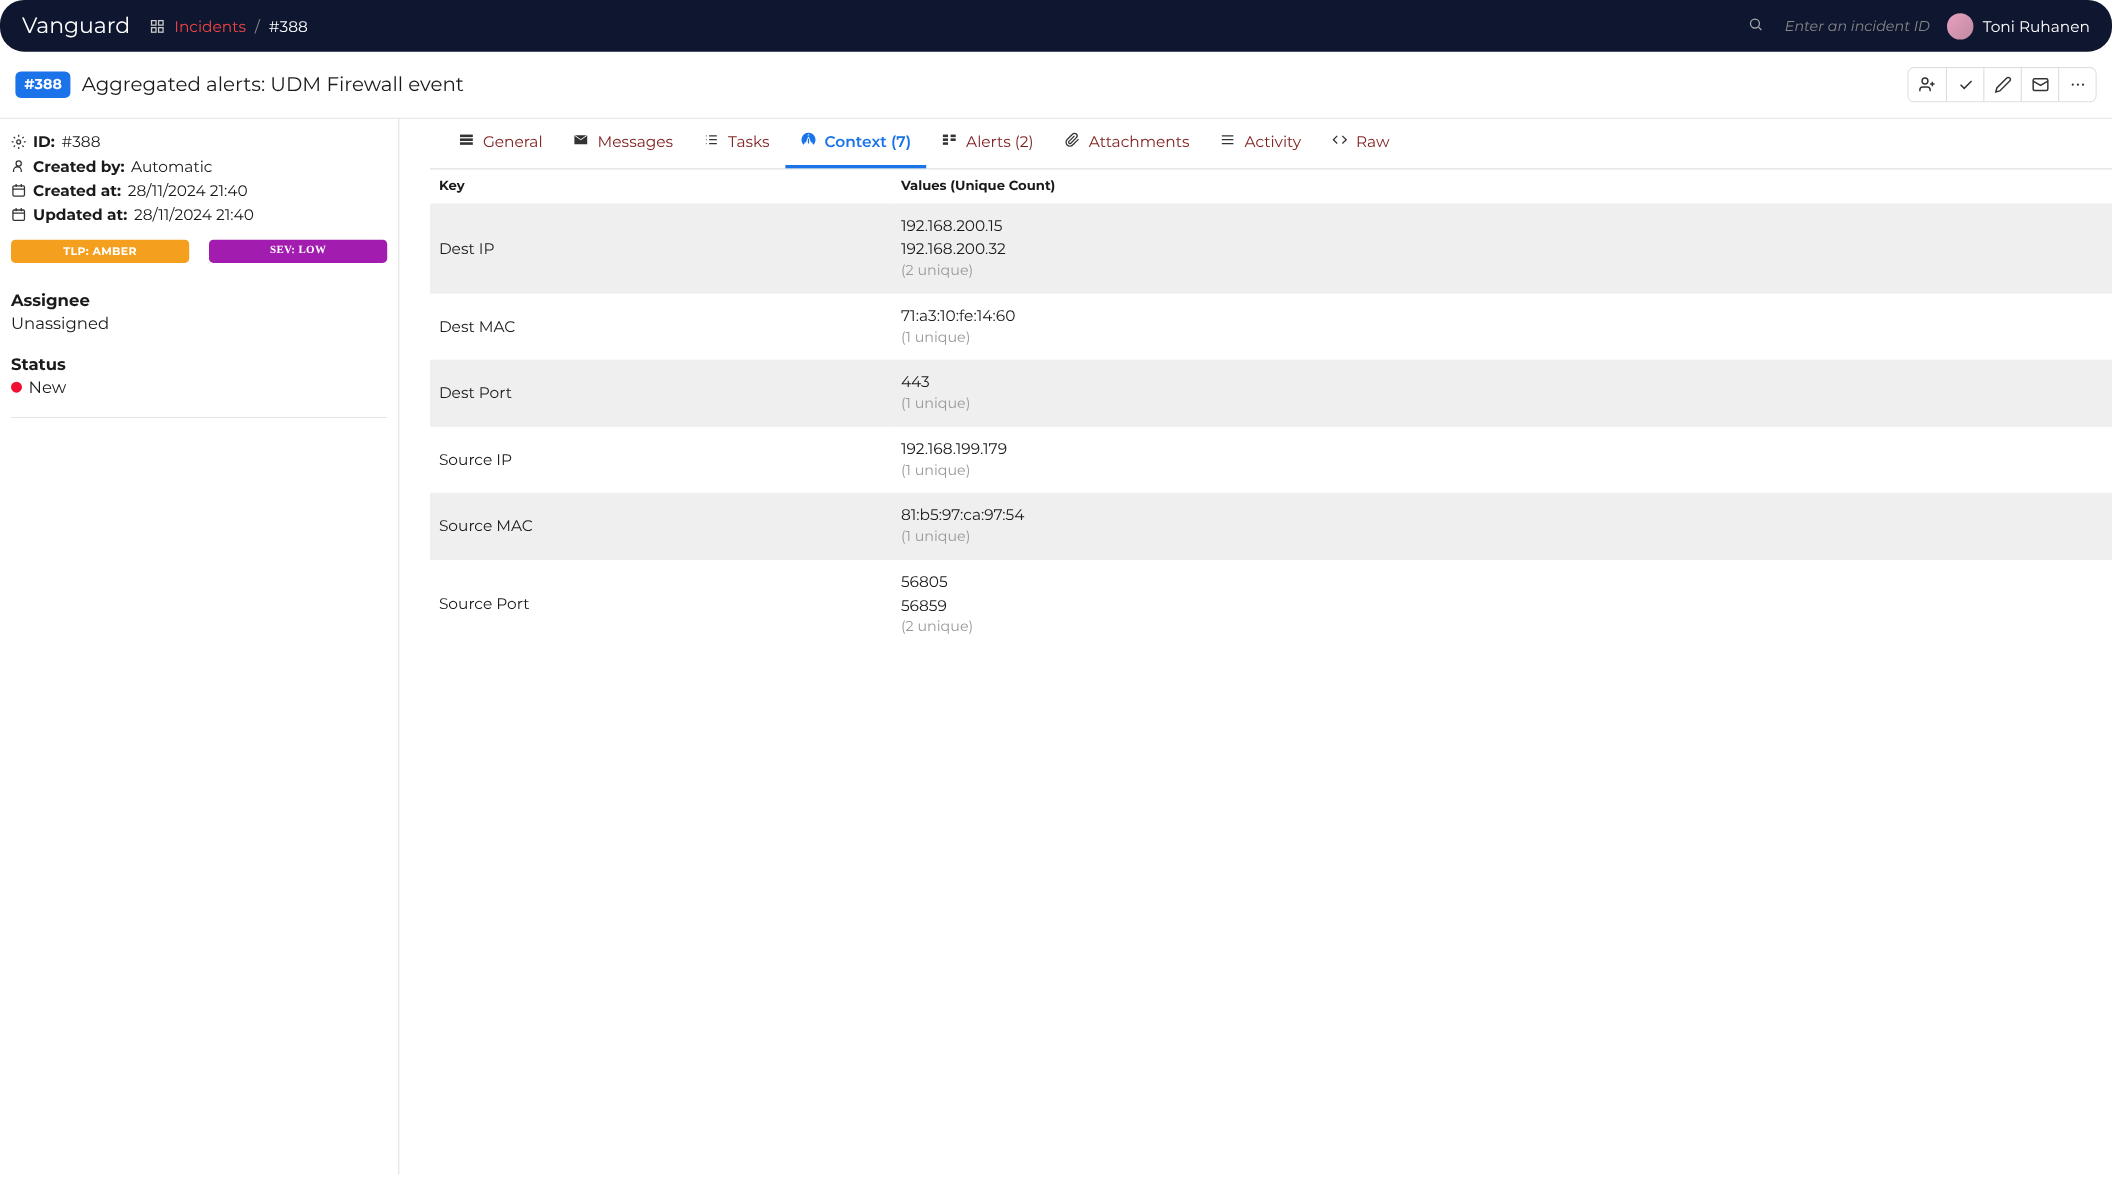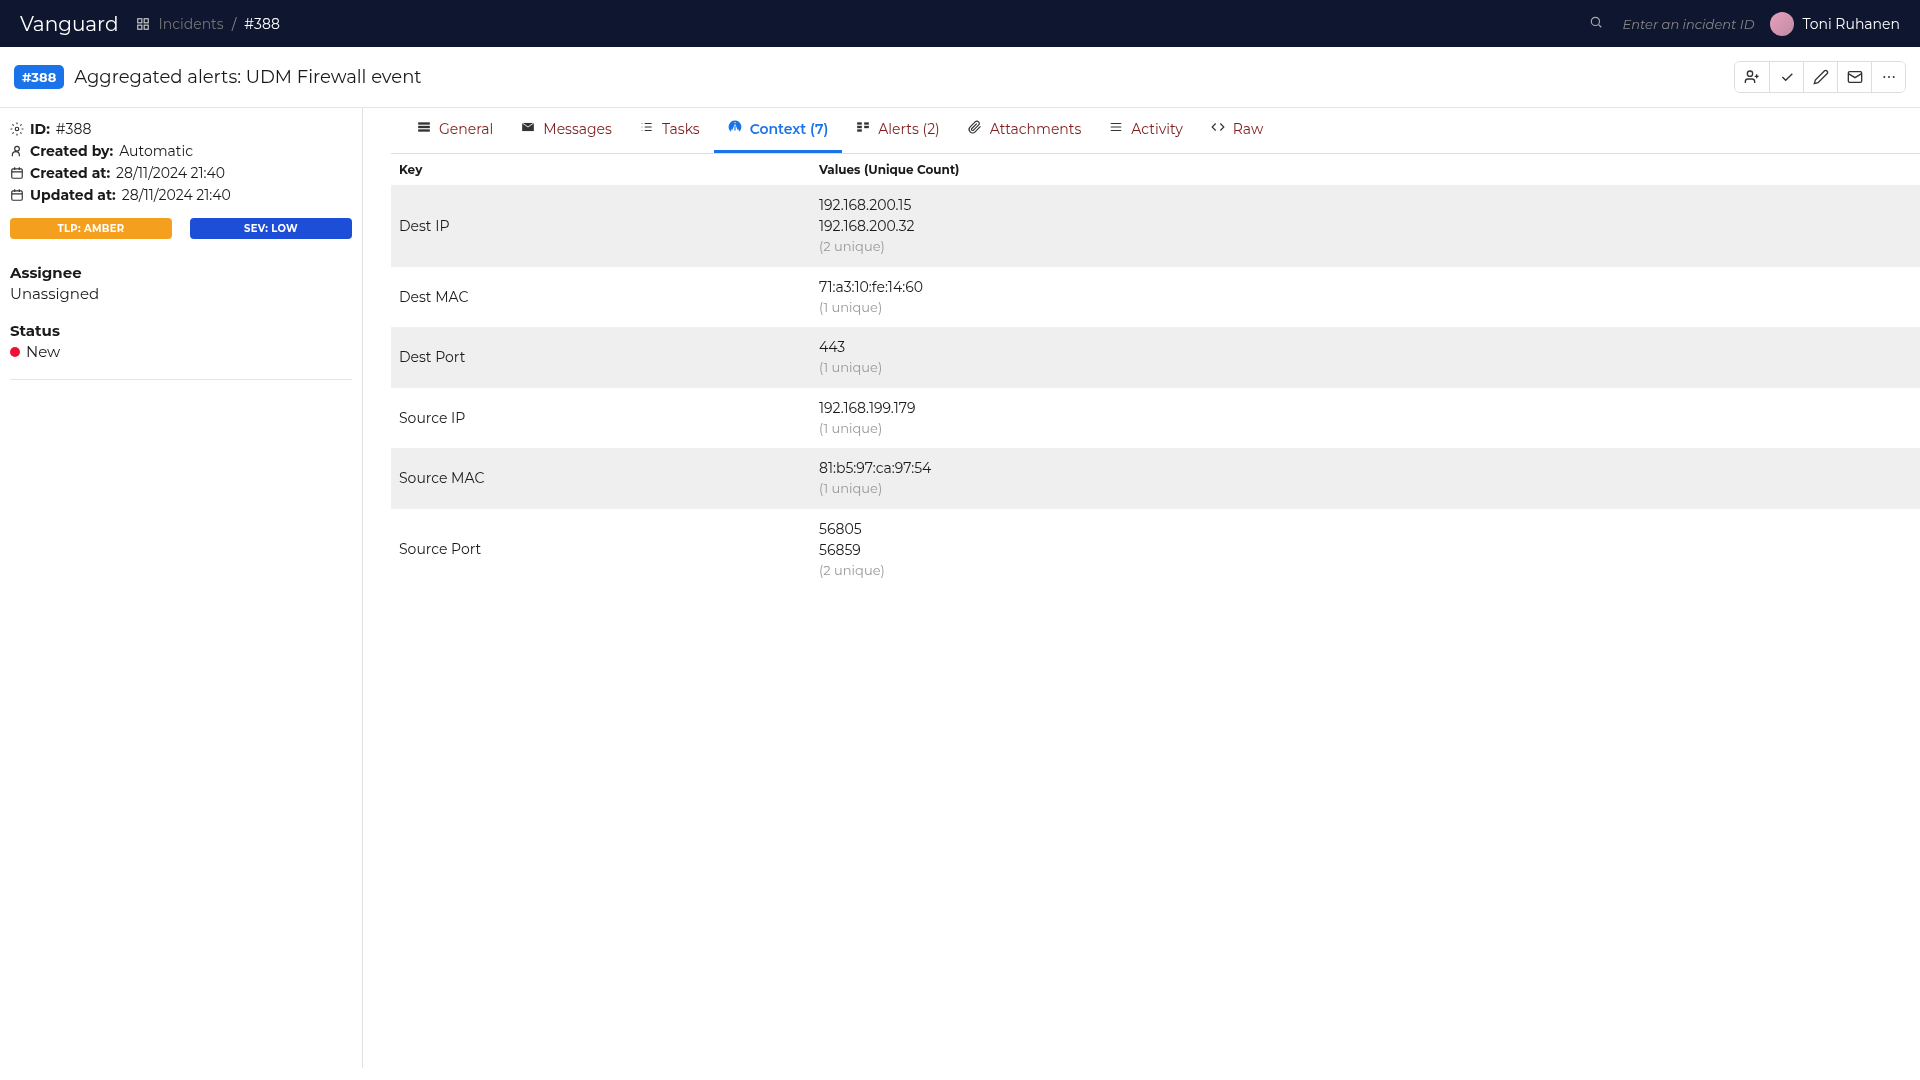--- a/index.html
+++ b/index.html
@@ -1,22 +1,22 @@
 <!DOCTYPE html>
 <html><head>
   <meta charset="utf-8">
   <style>
     * { margin: 0; padding: 0; box-sizing: border-box; font-family: 'Montserrat', -apple-system, BlinkMacSystemFont, 'Segoe UI', sans-serif; }
     body { background: #fff; color: #1a1a1a; font-size: 14px; }
     
-    .topbar { background: #0f1730; height: 47px; display: flex; align-items: center; padding: 0 20px; color: #fff; }
+    .topbar { background: #0f1730; height: 47px; display: flex; align-items: center; padding: 0 20px; color: #fff; border-radius: 22px; }
     .brand { font-size: 20px; font-weight: 400; margin-right: 18px; }
     .bc { display: flex; align-items: center; gap: 8px; color: #ccc; font-size: 14px; }
     .bc-icon { display: inline-flex; }
-    .bc a { color: #737373; text-decoration: none; }
+    .bc a { color: #ef4444; text-decoration: none; }
     .bc .sep { color: #888; }
     .bc .active { color: #fff; }
     .top-right { margin-left: auto; display: flex; align-items: center; gap: 16px; }
     .search-box { display: flex; align-items: center; gap: 20px; color: #888; font-style: italic; font-size: 13px; }
     .user-chip { display: flex; align-items: center; gap: 8px; }
     .avatar { width: 24px; height: 24px; border-radius: 50%; background: linear-gradient(135deg,#e8a0c0,#c08aa0); }
     
     .header-row { display: flex; align-items: center; padding: 14px 14px 14px 14px; border-bottom: 1px solid #e5e5e5; }
     .id-badge { background: #1a73e8; color: #fff; font-weight: 700; padding: 4px 8px; border-radius: 5px; font-size: 13px; margin-right: 10px; }
     .page-title { font-size: 18px; font-weight: 400; }
@@ -30,21 +30,21 @@
     .main { flex: 1; padding: 0; }
     
     .meta-line { display: flex; align-items: center; gap: 6px; margin-bottom: 4px; font-size: 14px; }
     .meta-label { font-weight: 700; }
     .meta-value { font-weight: 400; }
     .meta-icon { width: 14px; display: inline-flex; justify-content: center; }
     
     .pill-row { display: flex; gap: 18px; margin: 14px 0 24px 0; }
     .pill { flex: 1; text-align: center; font-size: 10px; font-weight: 700; padding: 4px 0; border-radius: 4px; color: #fff; letter-spacing: .3px; }
     .pill.amber { background: #f4a01e; }
-    .pill.blue { background: #1d4ed8; }
+    .pill.blue { background: #a21caf; font-family: Liberation Serif, serif; }
     
     .field-block { margin-bottom: 18px; }
     .field-label { font-weight: 700; margin-bottom: 2px; font-size: 15px; }
     .field-value { font-weight: 400; font-size: 15px; display: flex; align-items: center; gap: 6px; }
     .status-dot { width: 10px; height: 10px; border-radius: 50%; background: #e13; display: inline-block; }
     .progress-bar { width: 100%; height: 5px; background: #eee; border-radius: 3px; margin-top: 4px; }
     
     .hr { border: none; border-top: 1px solid #e5e5e5; margin: 14px 0; }
     
     .tabs { display: flex; border-bottom: 1px solid #ddd; padding: 0 12px; }

